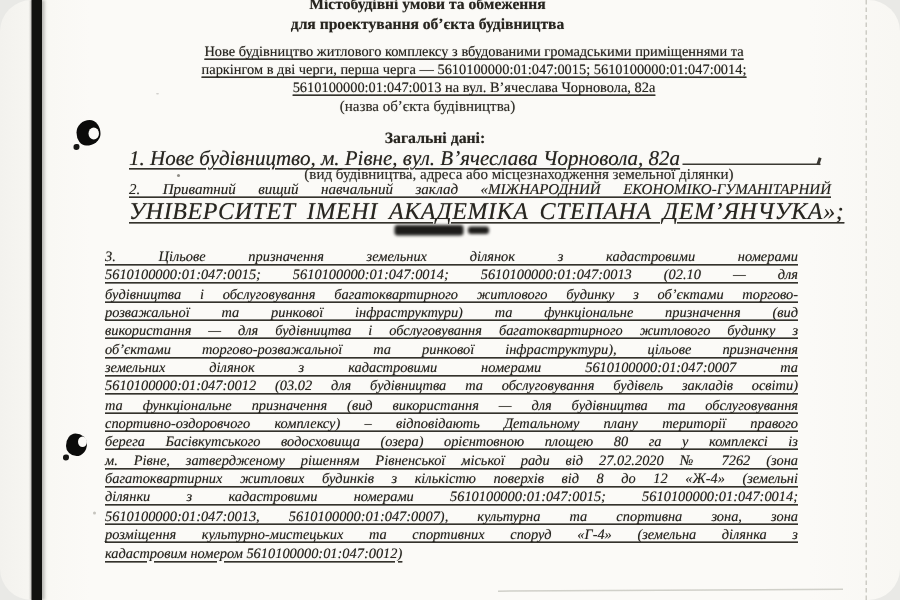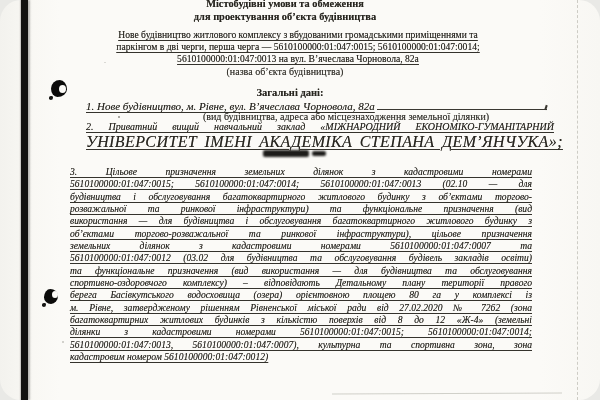--- a/index.html
+++ b/index.html
@@ -28,30 +28,30 @@
   .smudge{position:absolute;background:#1d1c1a;filter:blur(1.1px);border-radius:2px;}
   .smudge-a{left:263px;top:150px;width:46px;height:7px;}
   .smudge-b{left:312px;top:151px;width:14px;height:5px;}
   .speck{position:absolute;background:#8f8d86;border-radius:50%;}
   .artifact-line{position:absolute;left:332px;top:393px;width:230px;height:1px;background:#c2c1b9;
                  transform:rotate(-.3deg);opacity:.75;}
   
   .title{left:70px;width:430px;text-align:center;font-weight:bold;font-size:10.4px;line-height:13px;}
   .t1{top:-3px;}
   .t2{top:10px;}
-  .object-name{left:78px;top:29px;width:440px;font-size:9.6px;line-height:12.2px;text-align:center;}
+  .object-name{left:96px;top:29px;width:440px;font-size:9.6px;line-height:12.2px;text-align:center;}
   .object-name div{text-decoration:underline;text-decoration-thickness:.9px;text-underline-offset:2px;
                    text-decoration-color:#34322c;}
   .cap{font-size:10px;color:#33312b;text-align:center;}
   .cap-obj{left:70px;top:66px;width:430px;}
   .heading{left:70px;top:87px;width:440px;text-align:center;font-weight:bold;font-size:10.5px;}
   .u{text-decoration:underline;text-decoration-thickness:.9px;text-underline-offset:2px;
      text-decoration-color:#34322c;}
   .it{font-style:italic;}
-  .item1{left:86px;top:99px;width:461px;display:flex;align-items:baseline;font-size:11px;text-align:right;}
+  .item1{left:86px;top:99px;width:461px;display:flex;align-items:baseline;font-size:14px;text-align:right;}
   .item1 .fill{flex:1;border-bottom:1px solid #3a3832;height:11px;position:relative;margin-left:2px;}
   .item1 .fill::after{content:"";position:absolute;right:0;bottom:-1px;width:2px;height:5px;
                       background:#3a3832;transform:rotate(18deg);}
   .cap-item1{left:90px;top:111px;width:512px;}
   .item2-l1{left:86px;top:121px;width:468px;font-size:10px;text-align:justify;text-align-last:justify;}
   .item2-l2{left:86px;top:133px;font-size:16px;word-spacing:3px;letter-spacing:.4px;}
   .para3{left:70px;top:166px;width:462px;font-size:9.6px;line-height:12.35px;font-style:italic;}
   .para3 div{text-align:justify;text-align-last:justify;
              text-decoration:underline;text-decoration-thickness:.9px;text-underline-offset:2px;
              text-decoration-color:#34322c;text-shadow:0 0 .5px rgba(40,38,34,.55);}
@@ -107,16 +107,17 @@
       <div>об’єктами торгово-розважальної та ринкової інфраструктури), цільове призначення</div>
       <div>земельних ділянок з кадастровими номерами 5610100000:01:047:0007 та</div>
       <div>5610100000:01:047:0012 (03.02 для будівництва та обслуговування будівель закладів освіти)</div>
       <div>та функціональне призначення (вид використання — для будівництва та обслуговування</div>
       <div>спортивно-оздоровчого комплексу) – відповідають Детальному плану території правого</div>
       <div>берега Басівкутського водосховища (озера) орієнтовною площею 80 га у комплексі із</div>
       <div>м. Рівне, затвердженому рішенням Рівненської міської ради від 27.02.2020 № 7262 (зона</div>
       <div>багатоквартирних житлових будинків з кількістю поверхів від 8 до 12 «Ж-4» (земельні</div>
       <div>ділянки з кадастровими номерами 5610100000:01:047:0015; 5610100000:01:047:0014;</div>
       <div>5610100000:01:047:0013, 5610100000:01:047:0007), культурна та спортивна зона, зона</div>
+      <div>розміщення культурно-мистецьких та спортивних споруд «Г-4» (земельна ділянка з</div>
       <div>кадастровим номером 5610100000:01:047:0012)</div>
     </div>
 
 </div>
 
 </body></html>

